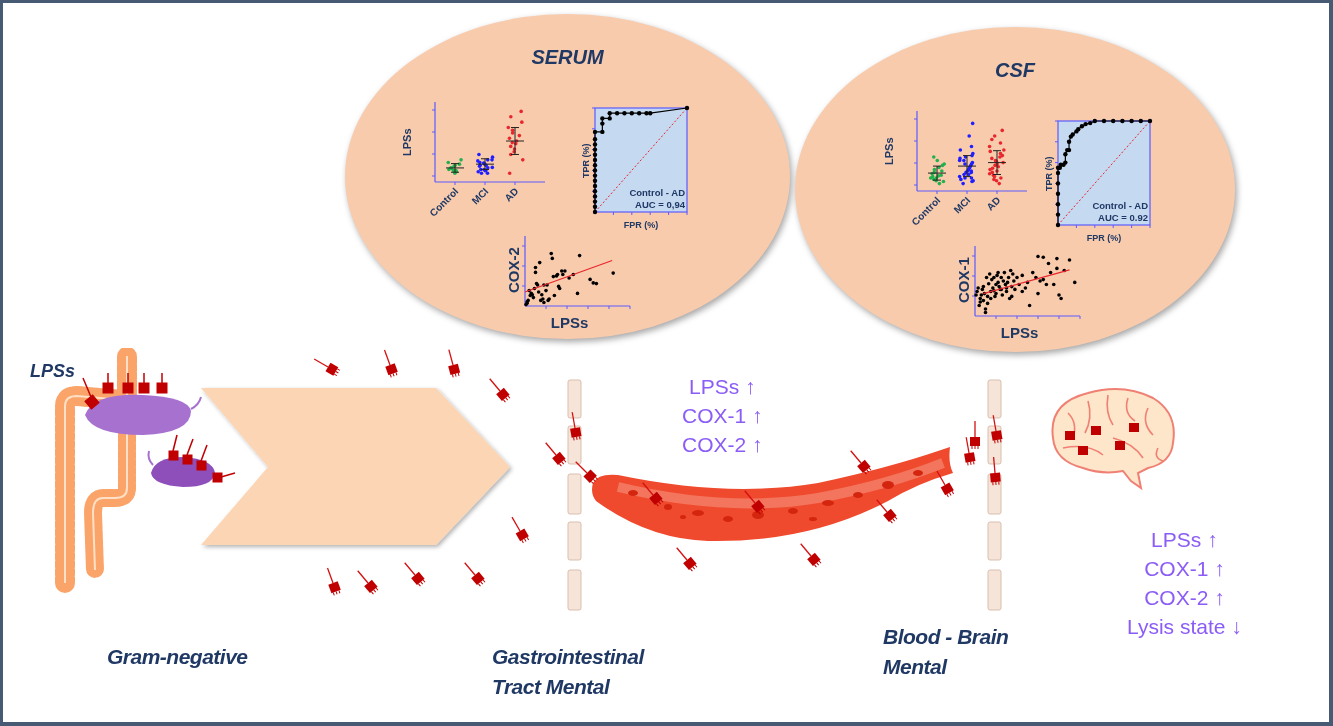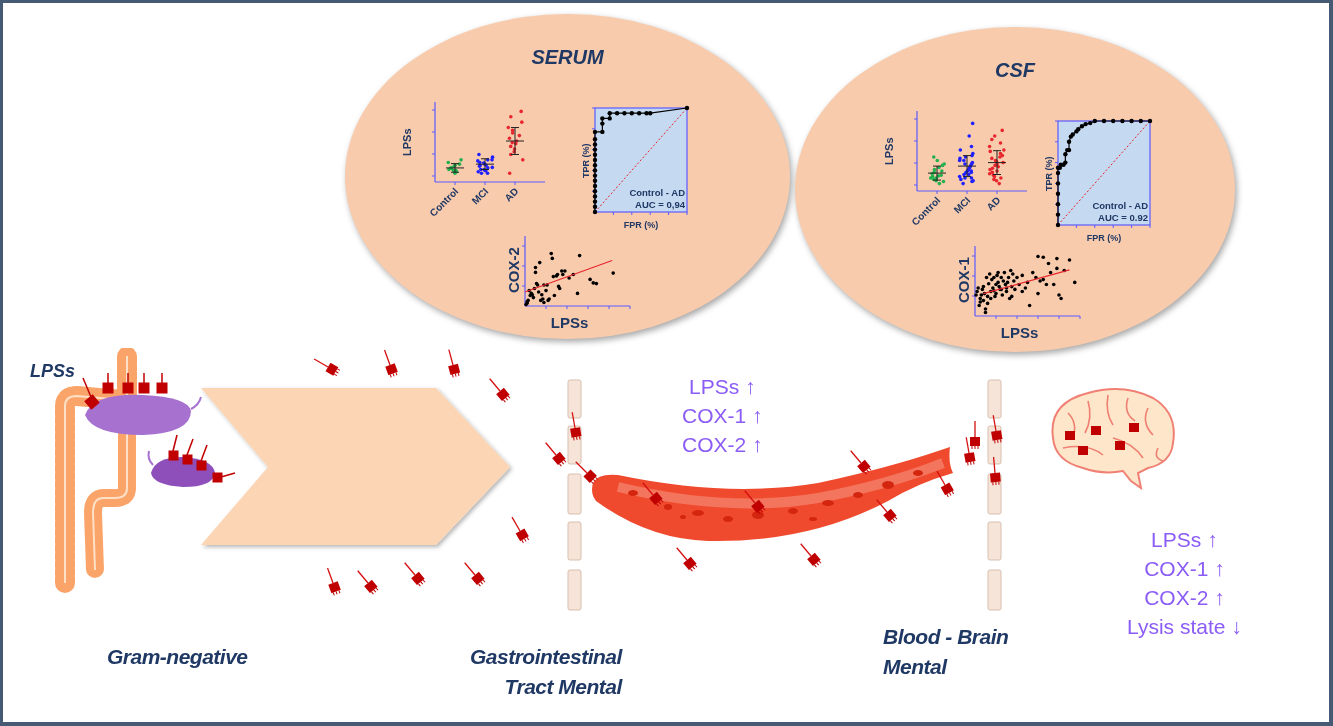--- a/index.html
+++ b/index.html
@@ -741,21 +741,21 @@
   <div class="abs biglist" style="left:1124px; top:522px;">
     <div>LPSs ↑</div>
     <div>COX-1 ↑</div>
     <div>COX-2 ↑</div>
     <div>Lysis state ↓</div>
   </div>
 
   <div class="abs caption" style="left:104px; top:639px;">
     <div>Gram-negative</div>
   </div>
-  <div class="abs caption" style="left:467px; top:639px;text-align:right;">
+  <div class="abs caption" style="left:489px; top:639px;">
     <div>Gastrointestinal</div>
     <div>Tract Mental</div>
   </div>
   <div class="abs caption" style="left:880px; top:619px;">
     <div>Blood - Brain</div>
     <div>Mental</div>
   </div>
 </div>
 
 </body></html>

